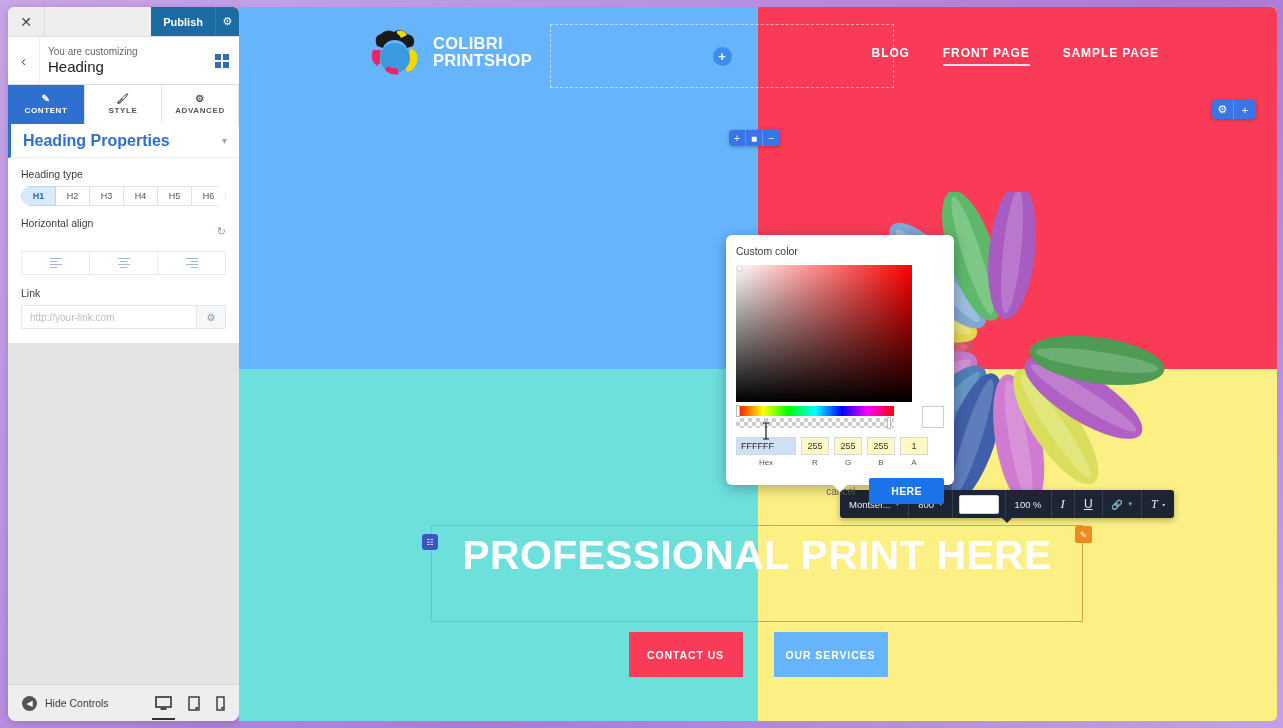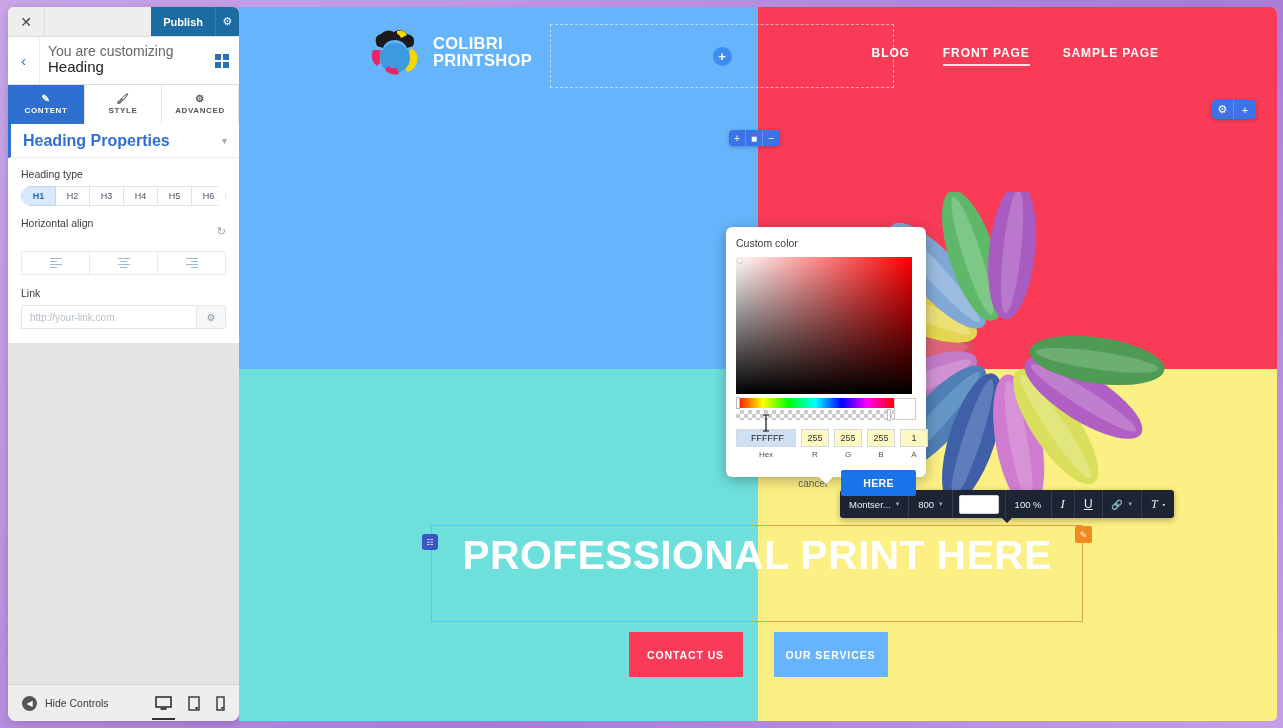--- a/index.html
+++ b/index.html
@@ -53,21 +53,21 @@
     display: flex; align-items: center;
     border-bottom: 1px solid #ddd;
   }
   .cz-back {
     width: 32px; height: 100%;
     display: flex; align-items: center; justify-content: center;
     color: #2b6fb5; font-size: 15px; cursor: pointer;
     border-right: 1px solid #eee;
   }
   .cz-header-text { flex: 1; padding-left: 8px; }
-  .cz-sub { font-size: 14px; color: #666; line-height: 13px; }
+  .cz-sub { font-size: 10px; color: #666; line-height: 13px; }
   .cz-title { font-size: 15px; color: #222; line-height: 18px; }
   .cz-grid-btn {
     width: 34px; height: 100%;
     display: flex; align-items: center; justify-content: center;
     cursor: pointer;
   }
   .grid-icon { display: grid; grid-template-columns: 6px 6px; grid-template-rows: 6px 6px; gap: 2px; }
   .grid-icon i { background: #2b6fb5; display: block; }
 
   .cz-tabs { display: flex; height: 39px; background: #fff; }
@@ -282,22 +282,22 @@
     width: 114px; height: 45px;
     display: flex; align-items: center; justify-content: center;
     color: #fff; font-size: 10.5px; font-weight: bold; letter-spacing: .9px;
     cursor: pointer;
   }
   .cta-1 { background: #66b5fc; }
   .cta-2 { background: #f93b58; }
 
   
   #colorpicker {
-    position: absolute; left: 487px; top: 220px;
-    width: 200px; height: 250px;
+    position: absolute; left: 487px; top: 228px;
+    width: 228px; height: 250px;
     background: #fff; border-radius: 6px; z-index: 50;
     box-shadow: 0 3px 14px rgba(0,0,0,.3);
     padding: 10px 10px 0 10px;
   }
   #colorpicker::after {
     content: ''; position: absolute; left: 50%; bottom: -7px; margin-left: -7px;
     width: 0; height: 0;
     border-left: 7px solid transparent; border-right: 7px solid transparent;
     border-top: 7px solid #fff;
   }
@@ -335,21 +335,21 @@
     background: #fff; border: 1px solid #ccc;
   }
   .cp-fields { clear: both; padding-top: 9px; display: flex; gap: 5px; }
   .cp-fld { display: flex; flex-direction: column; align-items: center; }
   .cp-fld input {
     height: 18px; border: 1px solid #d5d9de; text-align: center;
     font-size: 9px; font-family: "Liberation Sans", sans-serif;
     color: #333; background: #fef9c3;
   }
   .cp-fld.hex { flex: 0 0 60px; }
-  .cp-fld.hex input { width: 60px; text-align: left; padding-left: 14px; color: #222; background: #cfe0f5; }
+  .cp-fld.hex input { width: 60px; text-align: left; padding-left: 4px; color: #222; background: #cfe0f5; }
   .cp-fld.num { flex: 0 0 28px; }
   .cp-fld.num input { width: 28px; }
   .cp-fld span { font-size: 8px; color: #555; margin-top: 3px; }
   .cp-actions { display: flex; align-items: center; justify-content: flex-end; gap: 14px; padding-top: 11px; }
   .cp-cancel { font-size: 10px; color: #5a5a5a; cursor: pointer; }
   .cp-save {
     background: #1a73e8; color: #fff; font-size: 10.5px; font-weight: bold;
     padding: 7px 22px; border-radius: 2px; cursor: pointer; letter-spacing: .4px;
   }
   .cp-mouse-cursor {

